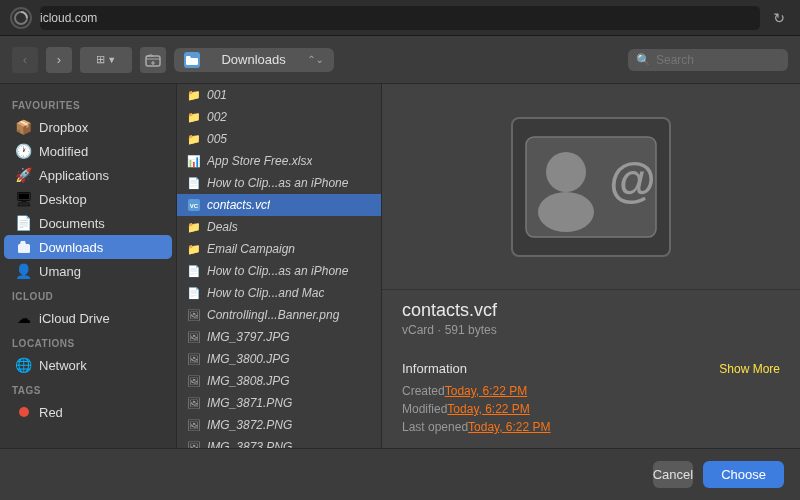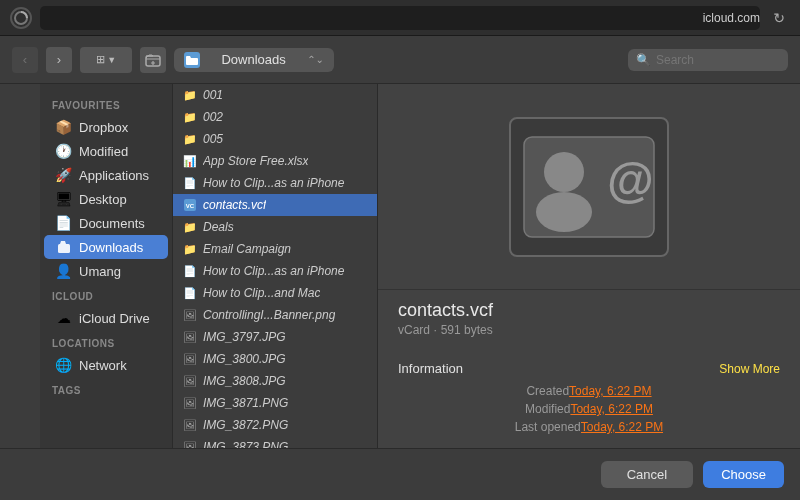--- a/index.html
+++ b/index.html
@@ -25,21 +25,21 @@
       width: 22px; height: 22px;
       border: 2px solid #555;
       border-radius: 50%;
       display: flex; align-items: center; justify-content: center;
     }
     .address-bar {
       flex: 1;
       height: 24px;
       background: #1e1e1e;
       border-radius: 5px;
-      display: flex; align-items: center; justify-content: flex-end;
+      display: flex; align-items: center; justify-content: flex-start;
       color: #ccc;
       font-size: 12px;
     }
     .refresh-btn {
       width: 22px; height: 22px;
       color: #aaa;
       font-size: 14px;
       display: flex; align-items: center; justify-content: center;
     }
 
@@ -145,27 +145,26 @@
 
     
     .dialog-body {
       flex: 1;
       display: flex;
       overflow: hidden;
     }
 
     
     .sidebar {
-      width: 133px;
+      width: 177px;
       background: #363636;
       border-right: 1px solid #2a2a2a;
       overflow-y: auto;
       padding: 8px 0;
       flex-shrink: 0;
-      margin-left: 40px;
     }
     .sidebar-section-label {
       font-size: 10px;
       font-weight: 700;
       color: #888;
       text-transform: uppercase;
       padding: 8px 12px 4px;
       letter-spacing: 0.5px;
     }
     .sidebar-item {
@@ -282,21 +281,21 @@
     }
     .show-more-btn {
       font-size: 12px;
       color: #fde047;
       background: none;
       border: none;
       cursor: pointer;
     }
     .info-row {
       display: flex;
-      justify-content: center;
+      justify-content: flex-start;
       align-items: center;
       margin-bottom: 4px;
     }
     .info-label {
       font-size: 12px;
       color: #999;
     }
     .info-value {
       font-size: 12px;
       color: #f97316;
@@ -314,21 +313,21 @@
       height: 52px;
       background: #3c3c3c;
       border-top: 1px solid #2a2a2a;
       display: flex;
       align-items: center;
       justify-content: flex-end;
       padding: 0 16px;
       gap: 10px;
     }
     .cancel-btn {
-      padding: 6px 26px;
+      padding: 6px 0;
       background: #5a5a5a;
       border: none;
       border-radius: 6px;
       color: #e0e0e0;
       font-size: 13px;
       cursor: pointer;
     }
     .choose-btn {
       padding: 6px 18px;
       background: #3e7de0;
@@ -439,20 +438,26 @@
         <span class="sidebar-item-label">iCloud Drive</span>
       </div>
 
       <div class="sidebar-section-label">Locations</div>
       <div class="sidebar-item">
         <div class="sidebar-icon">🌐</div>
         <span class="sidebar-item-label">Network</span>
       </div>
 
       <div class="sidebar-section-label">Tags</div>
+      <div class="sidebar-item">
+        <div class="sidebar-icon">
+          <span style="width:10px;height:10px;background:#e74c3c;border-radius:50%;display:inline-block;"></span>
+        </div>
+        <span class="sidebar-item-label">Red</span>
+      </div>
     </div>
 
     <div class="file-list-panel">
       <div class="file-item">
         <div class="file-item-icon">📁</div>
         <span class="file-item-name">001</span>
       </div>
       <div class="file-item">
         <div class="file-item-icon">📁</div>
         <span class="file-item-name">002</span>

